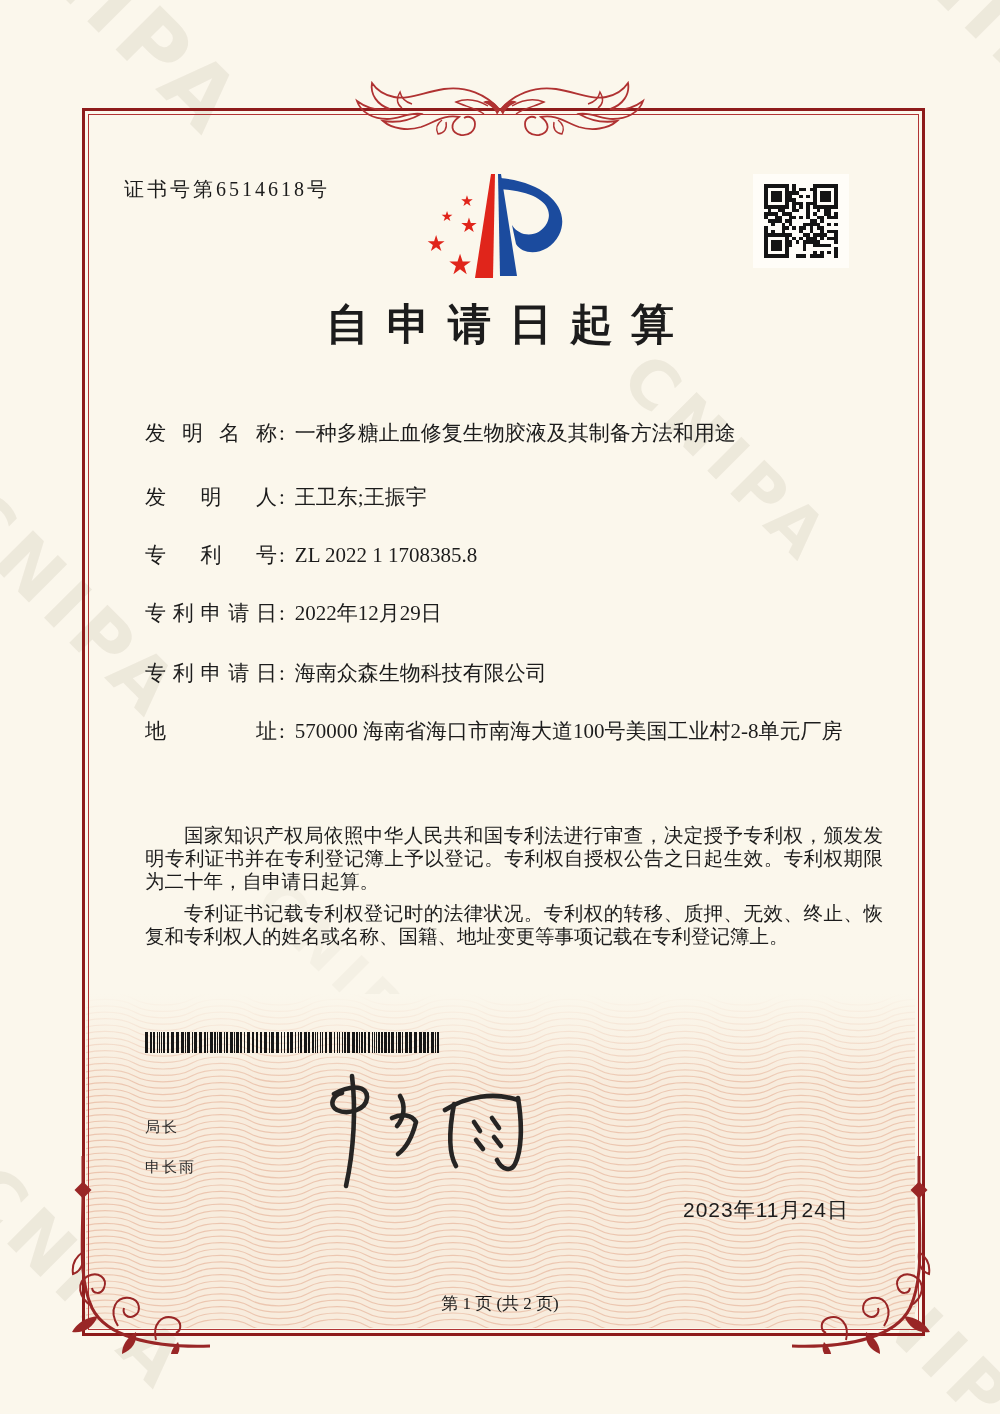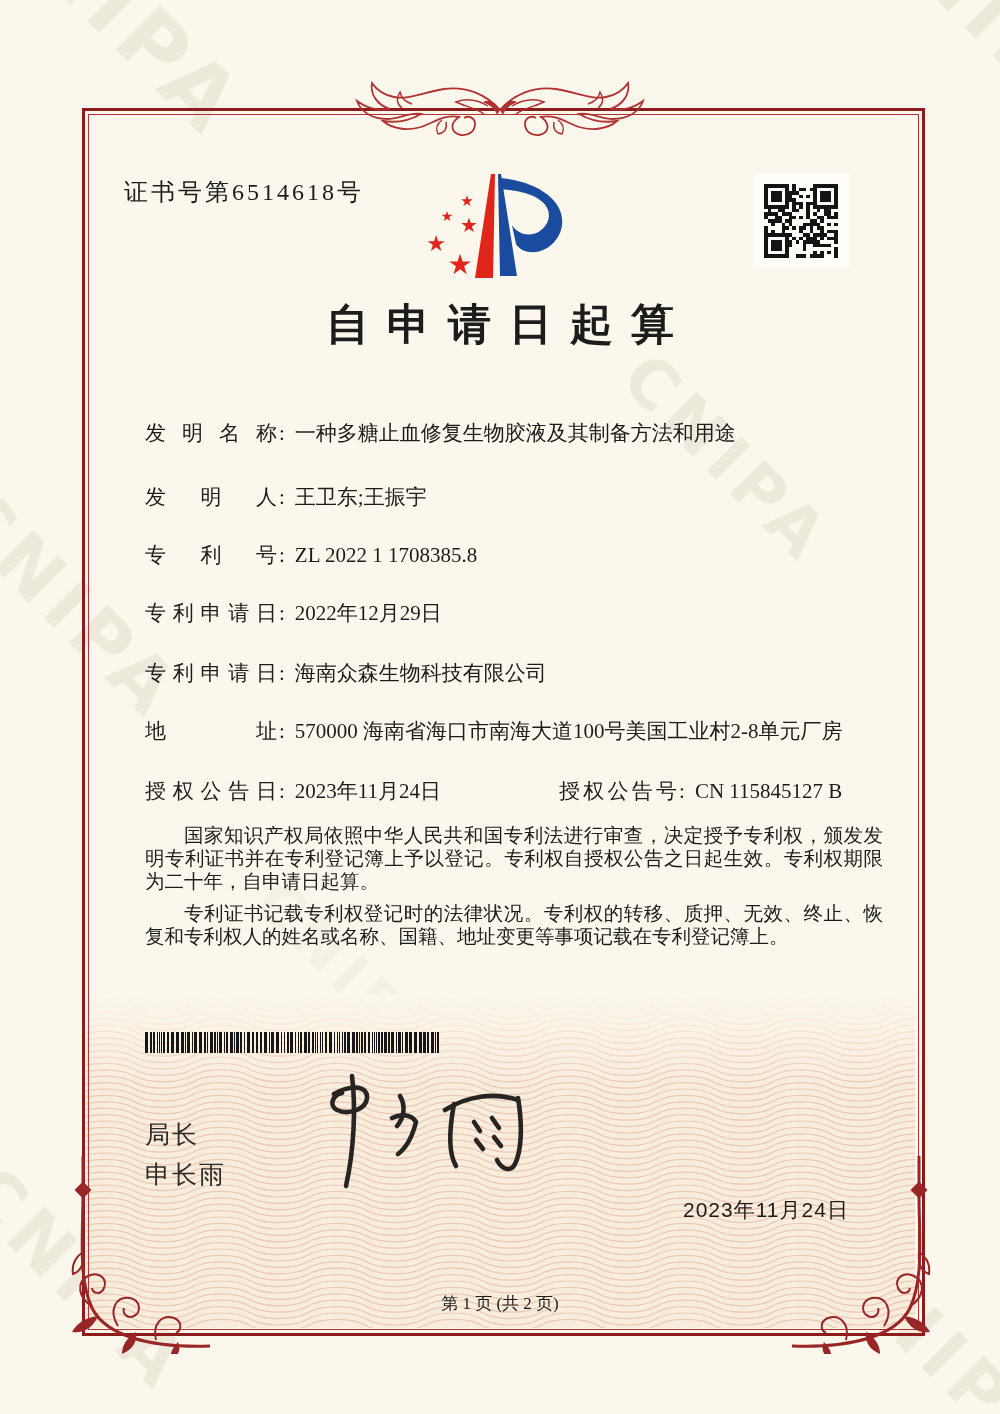--- a/index.html
+++ b/index.html
@@ -12,21 +12,21 @@
   
   .waveband{position:absolute;left:86px;top:994px;width:829px;height:334px;}
   .wavefade{position:absolute;left:86px;top:994px;width:829px;height:90px;
       background:linear-gradient(#fbf7ec, rgba(251,247,236,0));}
   
   .frame{position:absolute;left:82px;top:108px;width:837px;height:1222px;
          border:3px solid #8e1b1b;}
   .frame-inner{position:absolute;inset:3px;border:1px solid #b13434;}
   .orn{position:absolute;}
   
-  .cert-no{position:absolute;left:124px;top:176px;font-size:24px;letter-spacing:3px;}
+  .cert-no{position:absolute;left:124px;top:176px;font-size:20px;letter-spacing:3px;}
   .logo{position:absolute;left:420px;top:164px;width:160px;height:128px;}
   .qr-box{position:absolute;left:753px;top:174px;width:96px;height:94px;background:#fffdf8;
           display:flex;align-items:center;justify-content:center;}
   .doc-title{position:absolute;left:0;right:0;top:296px;text-align:center;
          font-size:43px;font-weight:bold;letter-spacing:18px;text-indent:18px;}
   
   .frow{position:absolute;left:145px;font-size:21px;line-height:30px;white-space:nowrap;}
   .flabel{display:inline-block;width:132px;text-align:justify;text-align-last:justify;vertical-align:top;}
   .flabel2{display:inline-block;width:118px;text-align:justify;text-align-last:justify;vertical-align:top;}
   .fcolon{display:inline-block;margin:0 10px 0 2px;vertical-align:top;}
@@ -34,21 +34,21 @@
   .addr .fvalue{width:556px;}
   .grant{display:flex;}
   
   .body-text{position:absolute;left:145px;top:824px;width:738px;font-size:19.5px;
        line-height:23px;text-align:justify;}
   .body-text p{margin:0 0 9px 0;text-indent:2em;}
   
   .barcode{position:absolute;left:145px;top:1032px;width:296px;height:21px;
        display:flex;align-items:stretch;overflow:hidden;}
   .barcode div{background:#161616;}
-  .signer{position:absolute;left:145px;font-size:25px;letter-spacing:2px;color:#2a2a2a;
+  .signer{position:absolute;left:145px;font-size:15px;letter-spacing:2px;color:#2a2a2a;
        font-family:"Liberation Sans","DejaVu Sans",sans-serif;font-weight:500;}
   .sig-svg{position:absolute;left:282px;top:1068px;width:250px;height:124px;}
   .sign-date{position:absolute;left:683px;top:1196px;font-size:21px;letter-spacing:1px;
        font-family:"Liberation Sans","DejaVu Sans",sans-serif;}
   .page-ind{position:absolute;left:0;right:0;top:1292px;text-align:center;font-size:17px;}
   .cont-note{position:absolute;left:50%;top:1334px;transform:translateX(-50%);
        background:#fffdf6;padding:8px 30px;font-size:20px;letter-spacing:4px;white-space:nowrap;}
 </style>
 </head>
 <body>
@@ -348,28 +348,20 @@
   </div>
   <div class="frow" style="top:598px;">
     <span class="flabel">专利申请日</span><span class="fcolon">:</span><span class="fvalue">2022年12月29日</span>
   </div>
   <div class="frow" style="top:658px;">
     <span class="flabel">专利申请日</span><span class="fcolon">:</span><span class="fvalue">海南众森生物科技有限公司</span>
   </div>
   <div class="frow addr" style="top:716px;">
     <span class="flabel">地址</span><span class="fcolon">:</span><span class="fvalue">570000 海南省海口市南海大道100号美国工业村2-8单元厂房</span>
   </div>
-  <div class="frow grant" style="top:776px;">
-    <span>
-      <span class="flabel">授权公告日</span><span class="fcolon">:</span><span class="fvalue">2023年11月24日</span>
-    </span>
-    <span style="margin-left:118px;">
-      <span class="flabel2">授权公告号</span><span class="fcolon">:</span><span class="fvalue">CN 115845127 B</span>
-    </span>
-  </div>
 
   <div class="body-text">
     <p>国家知识产权局依照中华人民共和国专利法进行审查，决定授予专利权，颁发发明专利证书并在专利登记簿上予以登记。专利权自授权公告之日起生效。专利权期限为二十年，自申请日起算。</p>
     <p>专利证书记载专利权登记时的法律状况。专利权的转移、质押、无效、终止、恢复和专利权人的姓名或名称、国籍、地址变更等事项记载在专利登记簿上。</p>
   </div>
 
   <div id="barcode" class="barcode">
       <div style="width: 3px; margin-right: 2px;"></div>
       <div style="width: 2px; margin-right: 1px;"></div>
       <div style="width: 2px; margin-right: 2px;"></div>

